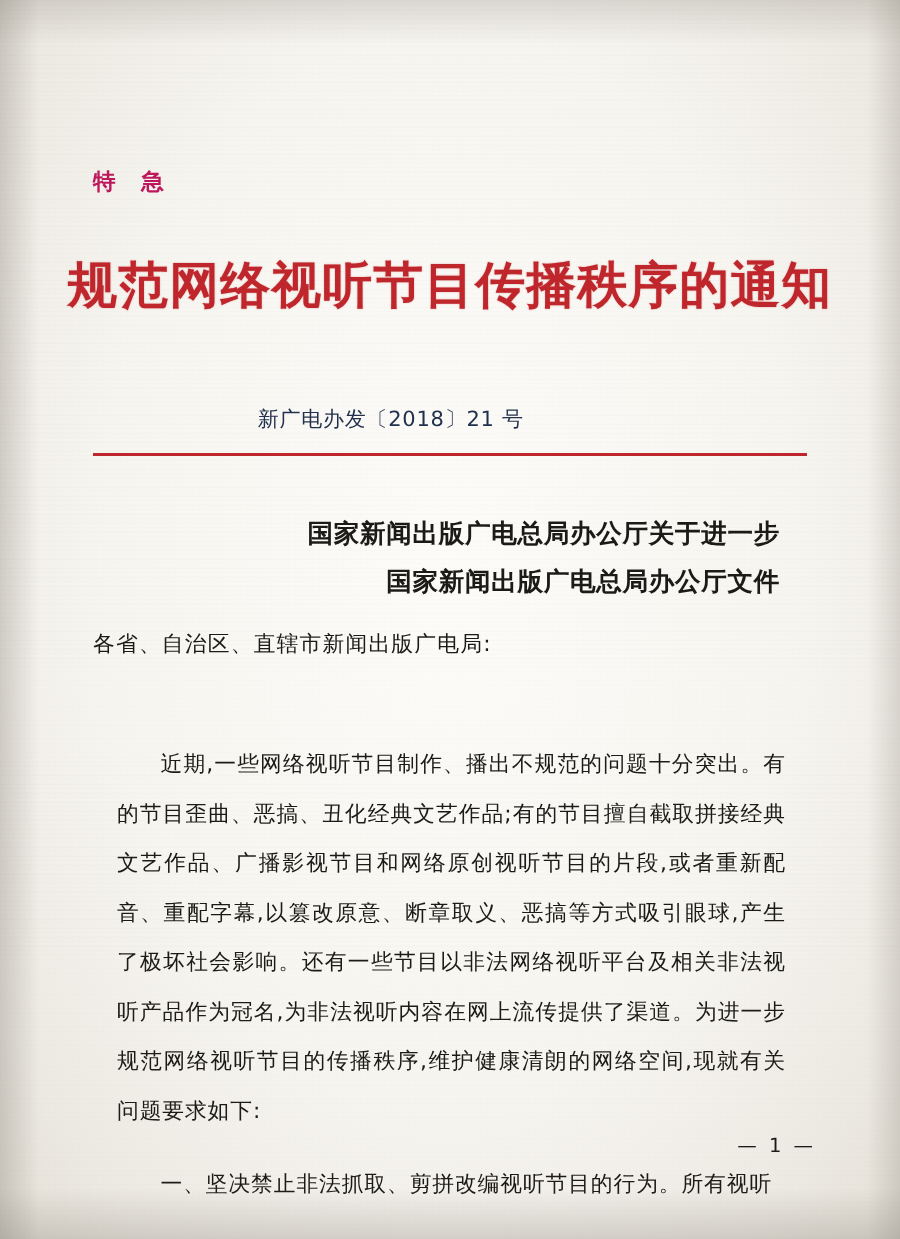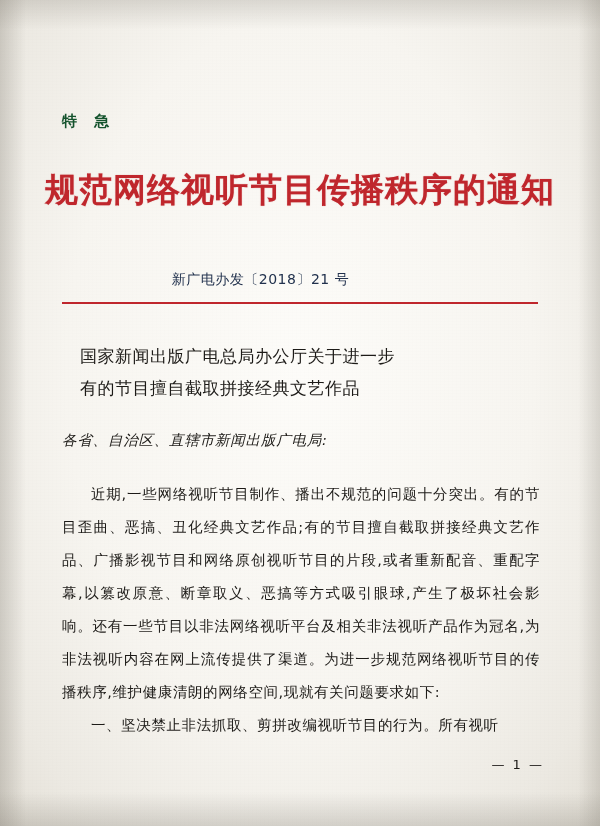--- a/index.html
+++ b/index.html
@@ -60,21 +60,21 @@
     height: 826px;
   }
 
   .urgency {
     position: absolute;
     left: 62px;
     top: 112px;
     font-family: "DejaVu Sans", sans-serif;
     font-size: 15px;
     font-weight: bold;
-    color: #14532d;
+    color: #be185d;
     letter-spacing: 6px;
   }
 
   .masthead {
     position: absolute;
     left: 0;
     top: 168px;
     width: 600px;
     text-align: center;
     font-family: "DejaVu Serif", serif;
@@ -105,57 +105,56 @@
     width: 476px;
     height: 2px;
     background: #c0272d;
   }
 
   .title {
     position: absolute;
     left: 80px;
     top: 340px;
     width: 440px;
-    text-align: left;
+    text-align: right;
     font-family: "DejaVu Serif", serif;
     font-size: 17px;
-    font-weight: normal;
+    font-weight: bold;
     color: #1d1b18;
     line-height: 32px;
     letter-spacing: 0.5px;
   }
   .title .line {
     display: block;
   }
 
   .salutation {
     position: absolute;
     left: 62px;
-    top: 431px;
+    top: 420px;
     font-family: "DejaVu Sans", sans-serif;
     font-size: 14.5px;
     color: #1d1b18;
     letter-spacing: 0.8px;
-    font-style: italic;
   }
 
   .body-text {
     position: absolute;
     left: 62px;
     top: 478px;
     width: 478px;
     font-family: "DejaVu Sans", sans-serif;
     font-size: 14.5px;
     color: #1d1b18;
     line-height: 33px;
     letter-spacing: 0.6px;
     text-align: justify;
   }
   .body-text p {
-    margin: 0;
+    margin: 16px;
   }
   .body-text p.indent {
     text-indent: 2em;
   }
   .body-text p.bold-head {
     text-indent: 2em;
     font-weight: normal;
   }
 
   .page-number {
@@ -190,21 +189,21 @@
     <div class="urgency">特 急</div>
 
     <div class="masthead">规范网络视听节目传播秩序的通知</div>
 
     <div class="doc-number">新广电办发〔2018〕21 号</div>
 
     <div class="red-rule"></div>
 
     <div class="title">
       <span class="line">国家新闻出版广电总局办公厅关于进一步</span>
-      <span class="line">有的节目擅自截取拼接经典文艺作品</span>
+      <span class="line">国家新闻出版广电总局办公厅文件</span>
     </div>
 
     <div class="salutation">各省、自治区、直辖市新闻出版广电局:</div>
 
     <div class="body-text">
       <p class="indent">近期,一些网络视听节目制作、播出不规范的问题十分突出。有的节目歪曲、恶搞、丑化经典文艺作品;有的节目擅自截取拼接经典文艺作品、广播影视节目和网络原创视听节目的片段,或者重新配音、重配字幕,以篡改原意、断章取义、恶搞等方式吸引眼球,产生了极坏社会影响。还有一些节目以非法网络视听平台及相关非法视听产品作为冠名,为非法视听内容在网上流传提供了渠道。为进一步规范网络视听节目的传播秩序,维护健康清朗的网络空间,现就有关问题要求如下:</p>
       <p class="bold-head">一、坚决禁止非法抓取、剪拼改编视听节目的行为。所有视听</p>
     </div>
 
     <div class="page-number">— 1 —</div>

